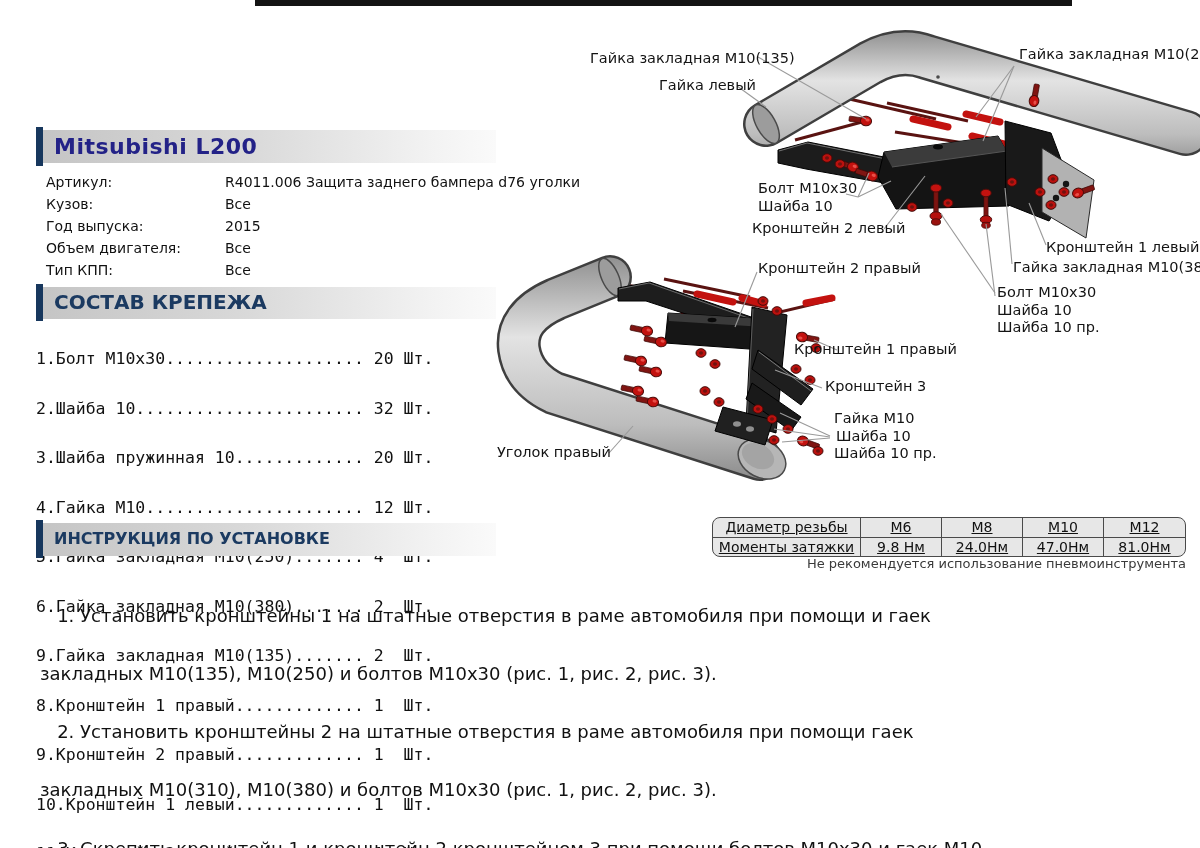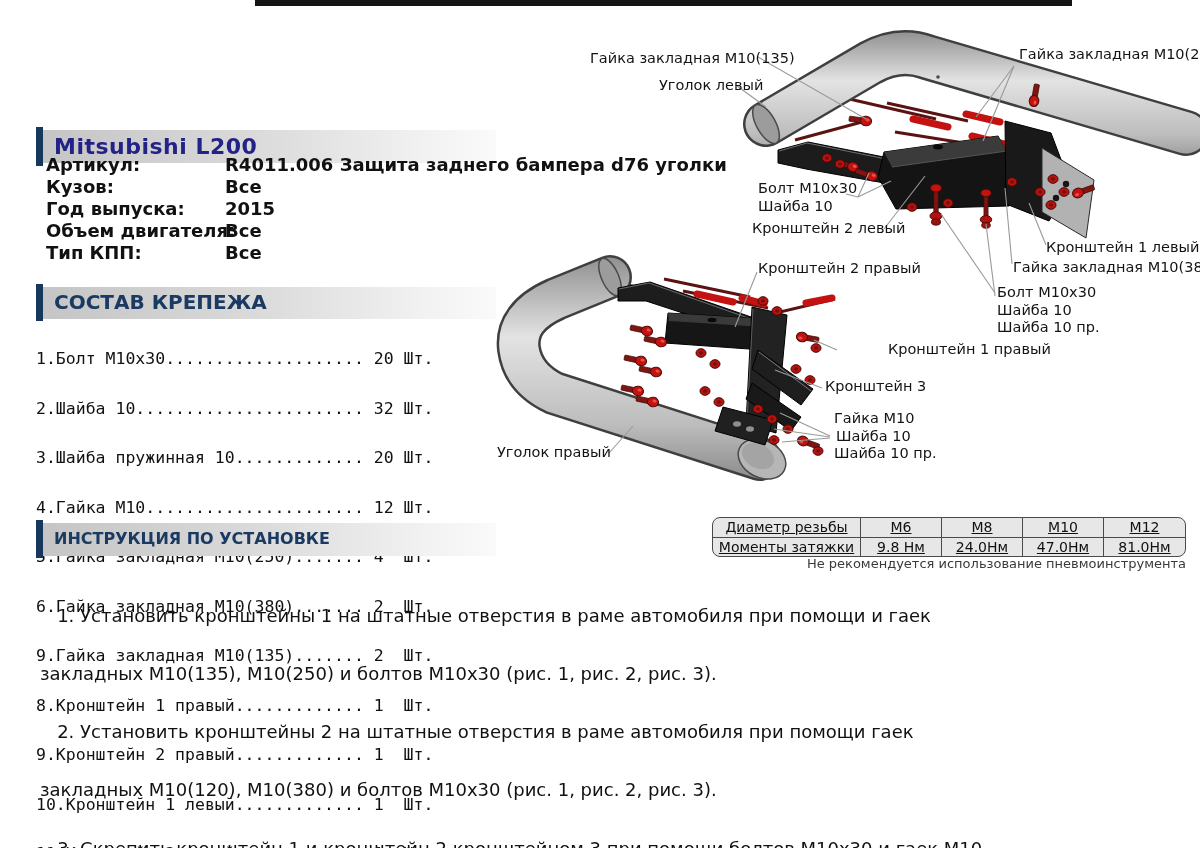--- a/index.html
+++ b/index.html
@@ -15,21 +15,21 @@
   #titlebar{top:130px;height:33px;}
   #titlebar .htxt{font-size:22px;line-height:33px;color:#232287;letter-spacing:.5px;}
   #acc1{top:127px;height:39px;}
   #bar2{top:287px;height:32px;}
   #bar2 .htxt{font-size:20px;line-height:31px;}
   #acc2{top:284px;height:37px;}
   #bar3{top:523px;height:33px;}
   #bar3 .htxt{font-size:16px;line-height:32px;}
   #acc3{top:520px;height:38px;}
   
-  #specs{left:46px;top:154px;font-size:18px;line-height:22px;font-weight:bold;}
+  #specs{left:46px;top:171px;font-size:14px;line-height:22px;}
   .srow{display:flex;white-space:nowrap;}
   .slab{width:179px;}
   
   #parts{left:36px;top:318px;font-family:"DejaVu Sans Mono","Liberation Mono",monospace;
          font-size:16.5px;line-height:16.5px;white-space:pre;}
   
   #instr{left:40px;top:567px;font-size:18px;line-height:19.4px;white-space:pre;}
   
   #tq{left:712px;top:517px;display:grid;grid-template-columns:148px 81px 81px 81px 81px;
       border:1.4px solid #4a4a4a;border-radius:8px;overflow:hidden;background:#e7e7e7;
@@ -206,32 +206,32 @@
       <line class="leader" x1="837" y1="350" x2="814" y2="340"></line>
       <line class="leader" x1="822" y1="388" x2="775" y2="370"></line>
       <line class="leader" x1="830" y1="436" x2="780" y2="413"></line>
       <line class="leader" x1="830" y1="437" x2="774" y2="429"></line>
       <line class="leader" x1="830" y1="438" x2="782" y2="442"></line>
       <line class="leader" x1="609" y1="453" x2="633" y2="426"></line>
     </g>
   </svg>
 
   <div class="dlabel" style="left:590px;top:50px">Гайка закладная М10(135)</div>
-  <div class="dlabel" style="left:659px;top:77px">Уголок левый</div>
+  <div class="dlabel" style="left:659px;top:77px">Гайка левый</div>
   <div class="dlabel" style="left:1019px;top:46px">Гайка закладная М10(250)</div>
   <div class="dlabel" style="left:758px;top:180px">Болт М10х30</div>
   <div class="dlabel" style="left:758px;top:198px">Шайба 10</div>
   <div class="dlabel" style="left:752px;top:220px">Кронштейн 2 левый</div>
   <div class="dlabel" style="left:1046px;top:239px">Кронштейн 1 левый</div>
   <div class="dlabel" style="left:1013px;top:259px">Гайка закладная М10(380)</div>
   <div class="dlabel" style="left:997px;top:284px">Болт М10х30</div>
   <div class="dlabel" style="left:997px;top:302px">Шайба 10</div>
   <div class="dlabel" style="left:997px;top:319px">Шайба 10 пр.</div>
   <div class="dlabel" style="left:758px;top:260px">Кронштейн 2 правый</div>
-  <div class="dlabel" style="left:888px;top:341px">Кронштейн 1 правый</div>
+  <div class="dlabel" style="left:794px;top:341px">Кронштейн 1 правый</div>
   <div class="dlabel" style="left:825px;top:378px">Кронштейн 3</div>
   <div class="dlabel" style="left:834px;top:410px">Гайка М10</div>
   <div class="dlabel" style="left:836px;top:428px">Шайба 10</div>
   <div class="dlabel" style="left:834px;top:445px">Шайба 10 пр.</div>
   <div class="dlabel" style="left:497px;top:444px">Уголок правый</div>
 
   <div id="acc1" class="abs accent"></div>
   <div id="titlebar" class="abs hbar">
     <div class="htxt">Mitsubishi L200</div>
   </div>
@@ -281,21 +281,21 @@
 
   <div id="acc3" class="abs accent"></div>
   <div id="bar3" class="abs hbar">
     <div class="htxt">ИНСТРУКЦИЯ ПО УСТАНОВКЕ</div>
   </div>
 
   <div id="instr" class="abs">
     <div>   1. Установить кронштейны 1 на штатные отверстия в раме автомобиля при помощи и гаек</div>
     <div>закладных М10(135), М10(250) и болтов М10х30 (рис. 1, рис. 2, рис. 3).</div>
     <div>   2. Установить кронштейны 2 на штатные отверстия в раме автомобиля при помощи гаек</div>
-    <div>закладных М10(120), М10(380) и болтов М10х30 (рис. 1, рис. 2, рис. 3).</div>
+    <div>закладных М10(310), М10(380) и болтов М10х30 (рис. 1, рис. 2, рис. 3).</div>
     <div>   3. Скрепить кронштейн 1 и кронштейн 2 кронштейном 3 при помощи болтов М10х30 и гаек М10.</div>
     
     
     
   </div>
 
   <div id="tq" class="abs">
     <div class="c r1">Диаметр резьбы</div>
     <div class="c r1">М6</div>
     <div class="c r1">М8</div>

